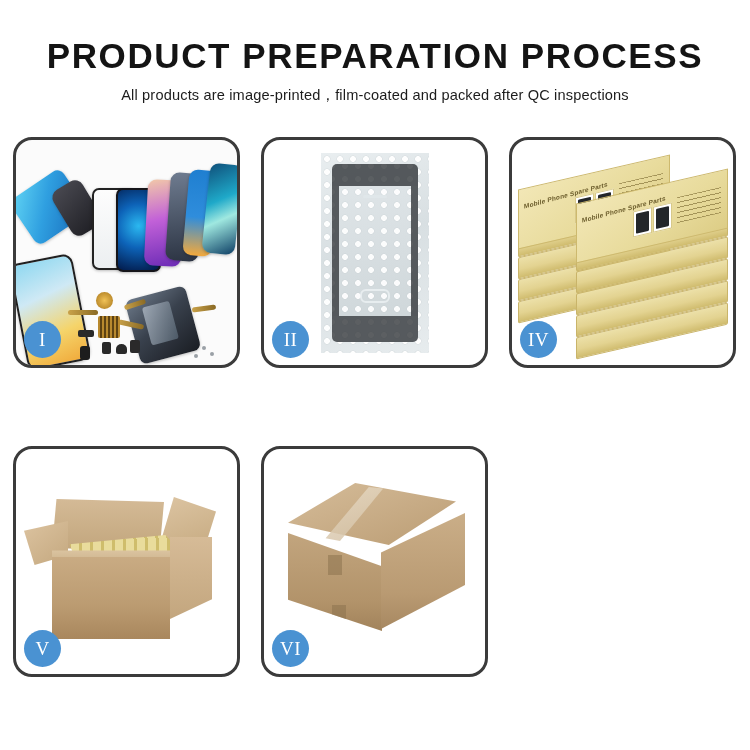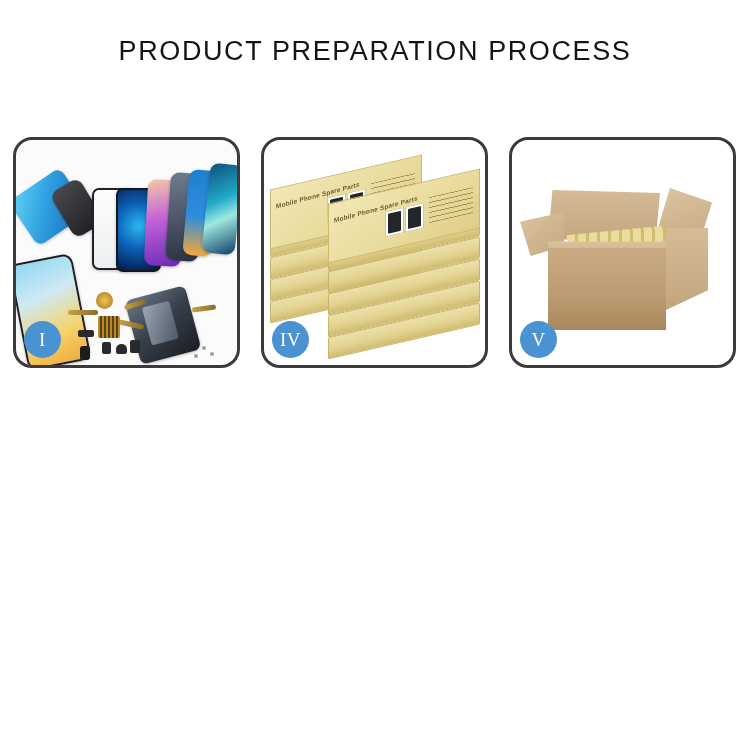--- a/index.html
+++ b/index.html
@@ -21,23 +21,23 @@
     position: relative;
     background: #ffffff;
   }
 
   
   .header {
     padding-top: 36px;
     text-align: center;
   }
   .title {
-    font-size: 27px;
+    font-size: 35px;
     letter-spacing: 1.6px;
-    font-weight: 400;
+    font-weight: 700;
     color: #141414;
     line-height: 1.12;
     white-space: nowrap;
   }
   .subtitle {
     margin-top: 11px;
     font-size: 14.6px;
     letter-spacing: 0.15px;
     color: #1c1c1c;
     white-space: nowrap;
@@ -372,20 +372,21 @@
     background:rgba(140,114,78,.55);
   }
 </style>
 </head>
 <body>
 
 <div class="page">
 
   <div class="header">
     <div class="title">PRODUCT PREPARATION PROCESS</div>
+    <div class="subtitle">All products are image-printed，film-coated and packed after QC inspections</div>
   </div>
 
   <div class="grid">
 
     <div class="panel p1">
       <div class="panel-art">
         <div class="ph ph-a"></div>
         <div class="ph ph-b"></div>
         <div class="ph ph-c"></div>
         <div class="ph ph-d"></div>
@@ -407,20 +408,31 @@
         <div class="part cam" style="left:64px; top:206px; width:10px; height:14px;"></div>
         <div class="part chip" style="left:114px; top:200px; width:10px; height:13px;"></div>
         <div class="part screw" style="left:186px; top:206px; width:4px; height:4px;"></div>
         <div class="part screw" style="left:194px; top:212px; width:4px; height:4px;"></div>
         <div class="part screw" style="left:178px; top:214px; width:4px; height:4px;"></div>
         <div class="part flex" style="left:176px; top:166px; width:24px; transform:rotate(-8deg);"></div>
       </div>
       <div class="badge">I</div>
     </div>
 
+    <div class="panel p2">
+      <div class="panel-art">
+        <div class="bw-plate">
+          <div class="bw-screen">
+            <div class="bw-ear"></div>
+            <div class="bw-home"></div>
+          </div>
+        </div>
+      </div>
+      <div class="badge">II</div>
+    </div>
 
 
     <div class="panel p4">
       <div class="panel-art">
         <div class="stack">
 
           <div class="ybox" style="left:2px;  top:120px;"></div>
           <div class="ybox" style="left:2px;  top:98px;"></div>
           <div class="ybox" style="left:2px;  top:76px;"></div>
           <div class="ybox" style="left:2px;  top:54px;"></div>
@@ -461,15 +473,27 @@
         <div class="c-flapR"></div>
         <div class="c-flapL"></div>
         <div class="c-fill"></div>
         <div class="c-rim"></div>
         <div class="c-side"></div>
         <div class="c-front"></div>
       </div>
       <div class="badge">V</div>
     </div>
 
+    <div class="panel p6">
+      <div class="panel-art">
+        <div class="s-top"></div>
+        <div class="s-tape"></div>
+        <div class="s-left">
+          <span class="s-mark" style="left:40px; top:22px;"></span>
+          <span class="s-mark" style="left:44px; top:72px;"></span>
+        </div>
+        <div class="s-right"></div>
+      </div>
+      <div class="badge">VI</div>
+    </div>
 
   </div>
 </div>
 
 </body></html>

